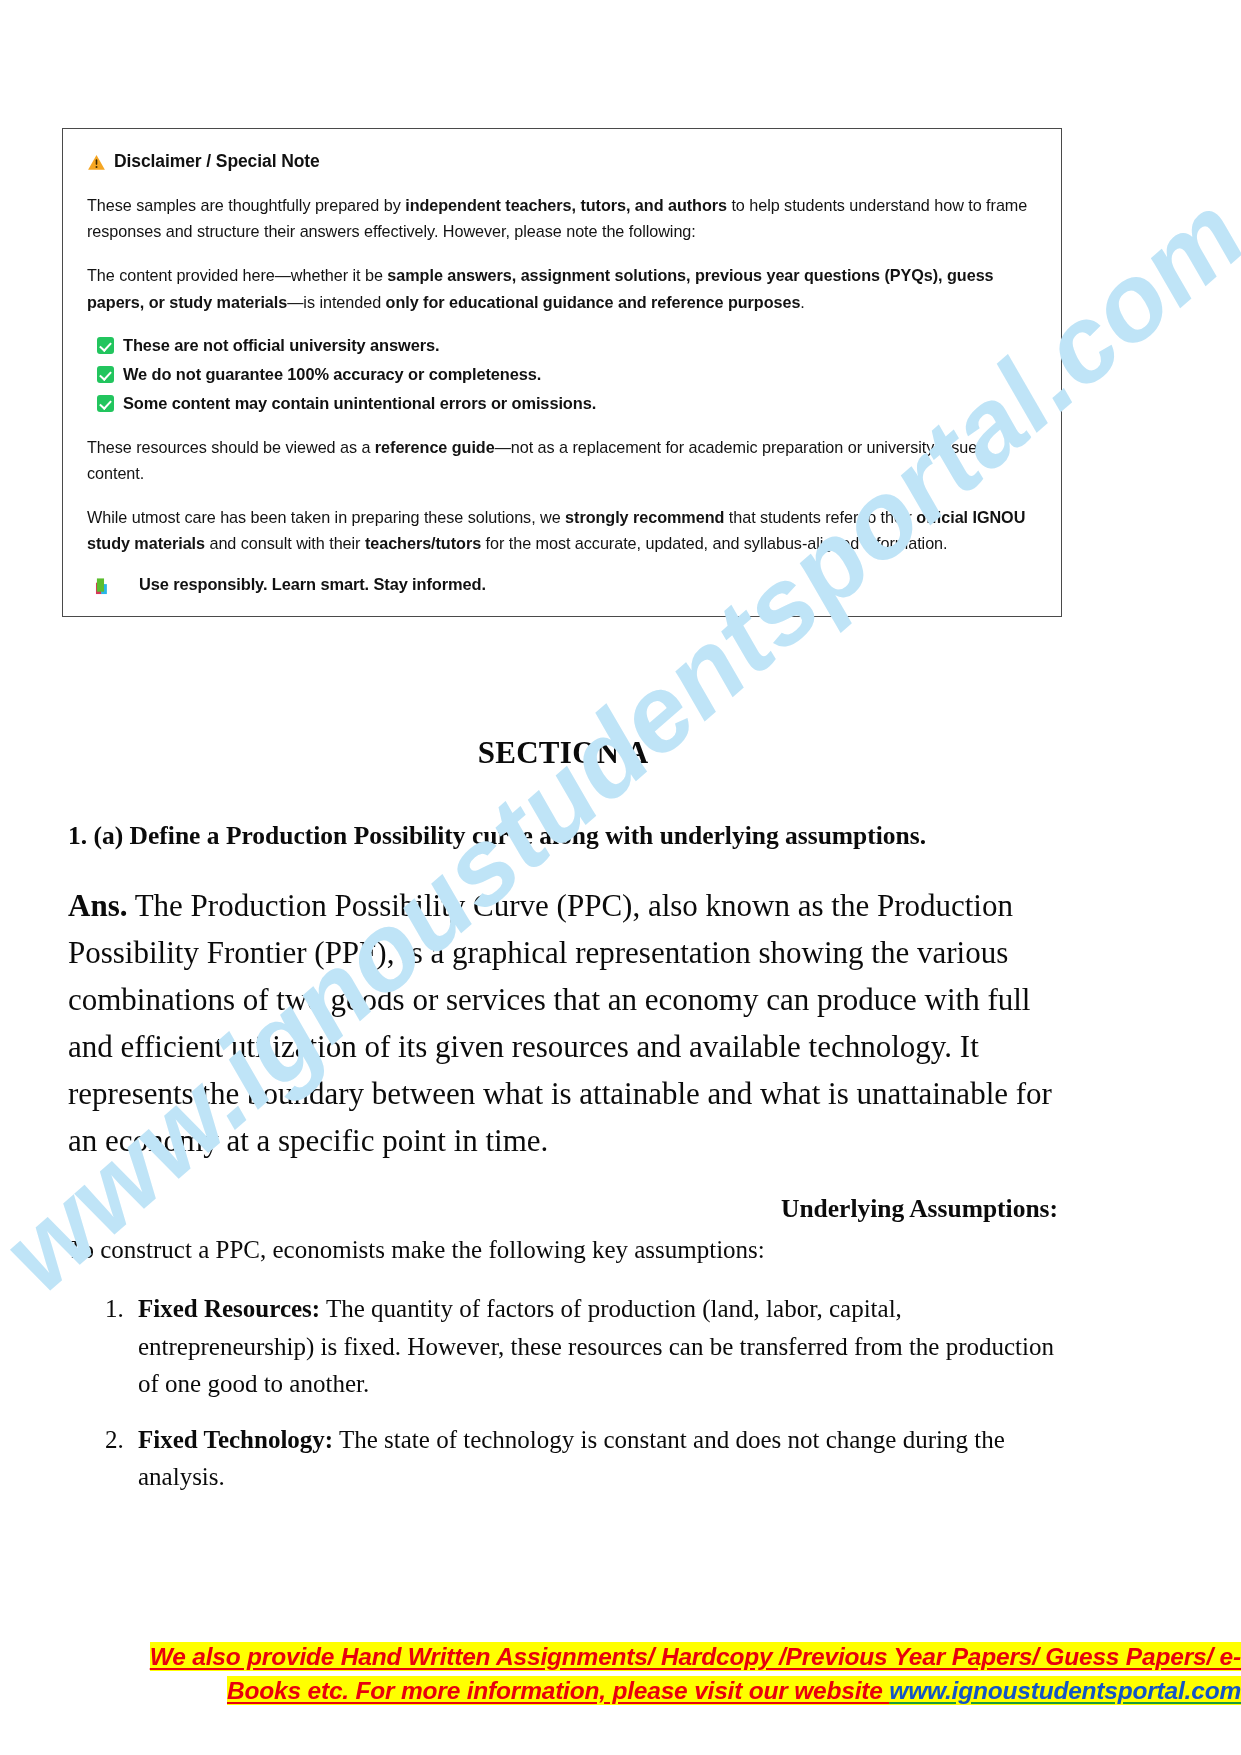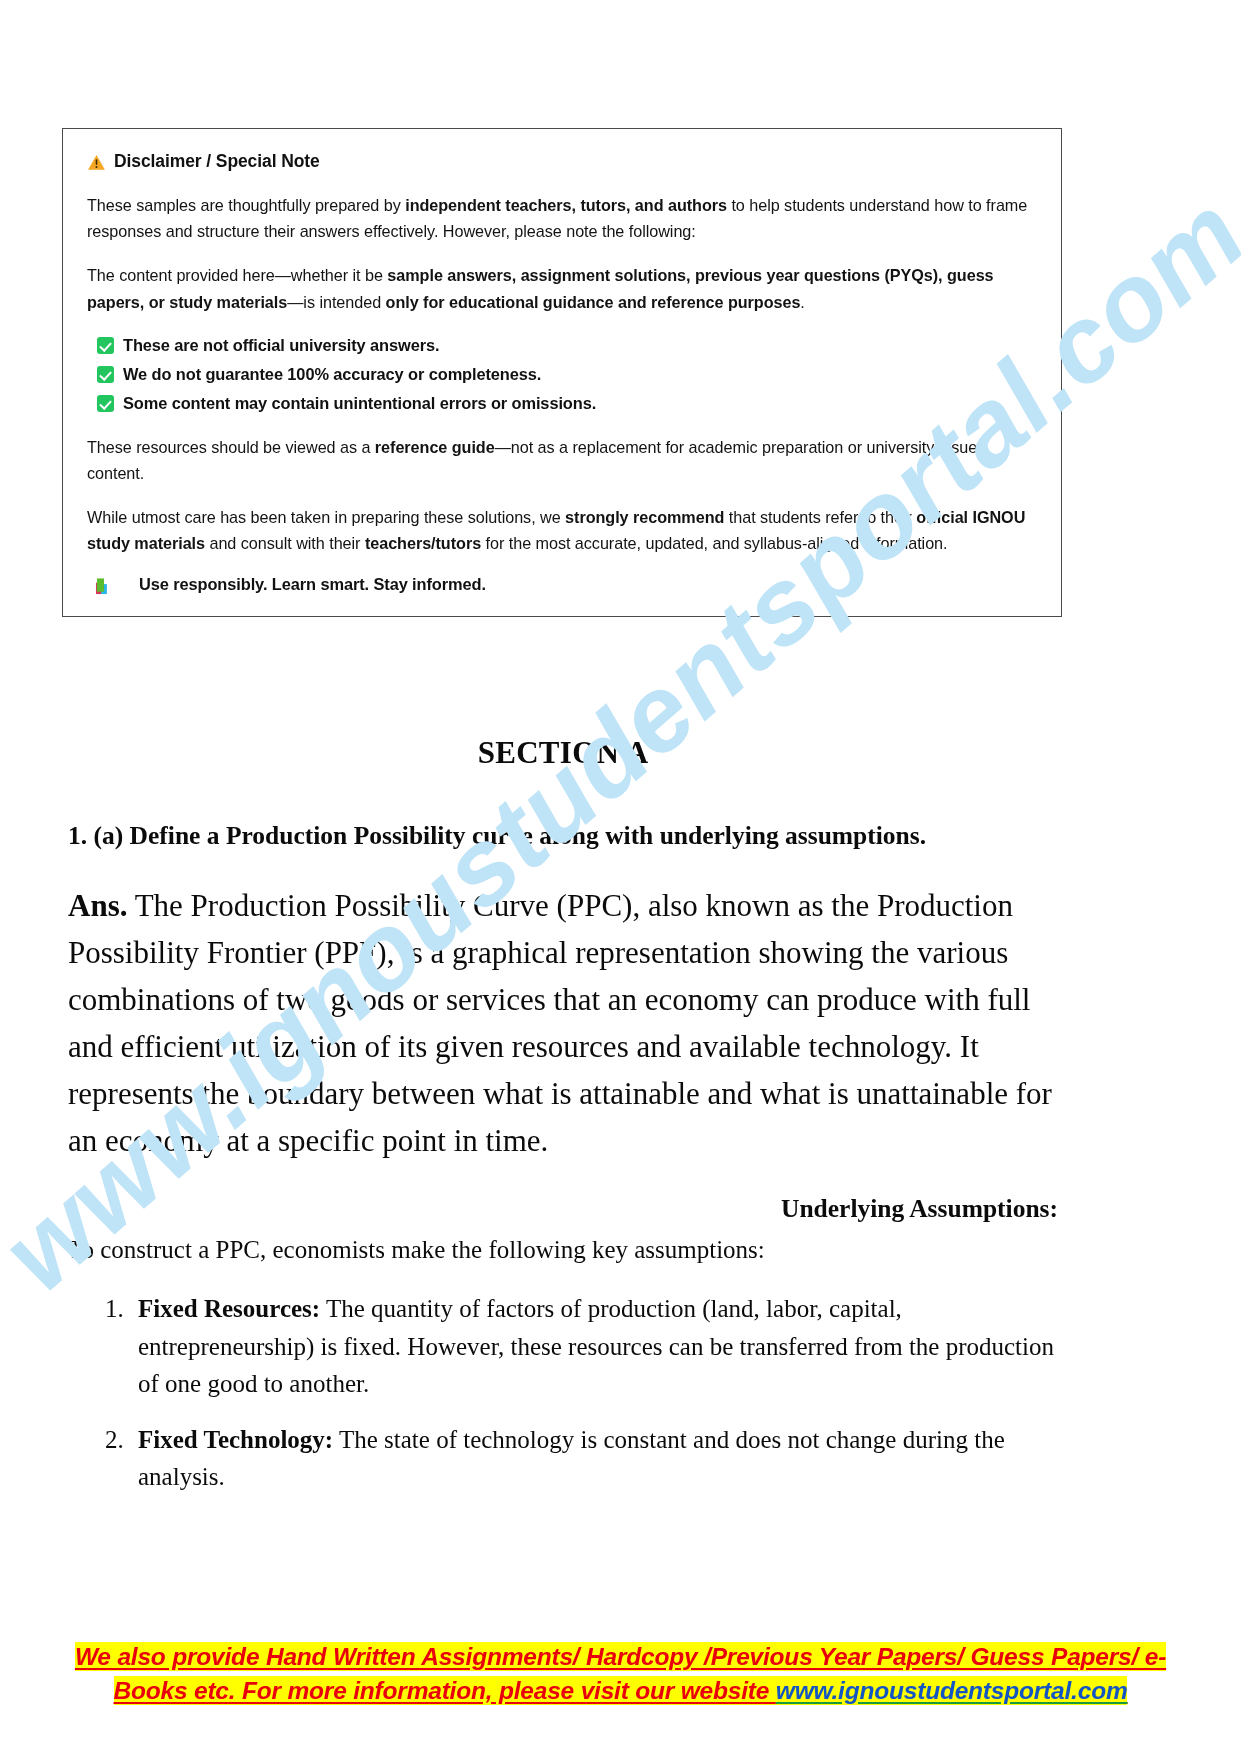--- a/index.html
+++ b/index.html
@@ -185,21 +185,21 @@
     padding-left: 8px;
   }
   #assumption-list li b { font-weight: 700; }
 
   
   #footer-banner {
     position: absolute;
     left: 0;
     top: 1640px;
     width: 1241px;
-    text-align: center;
+    text-align: right;
     z-index: 8;
   }
   .footer-line {
     margin: 0;
     line-height: 1.38;
   }
   .footer-hl {
     background: #ffff00;
     font-family: "Liberation Sans", sans-serif;
     font-style: italic;

